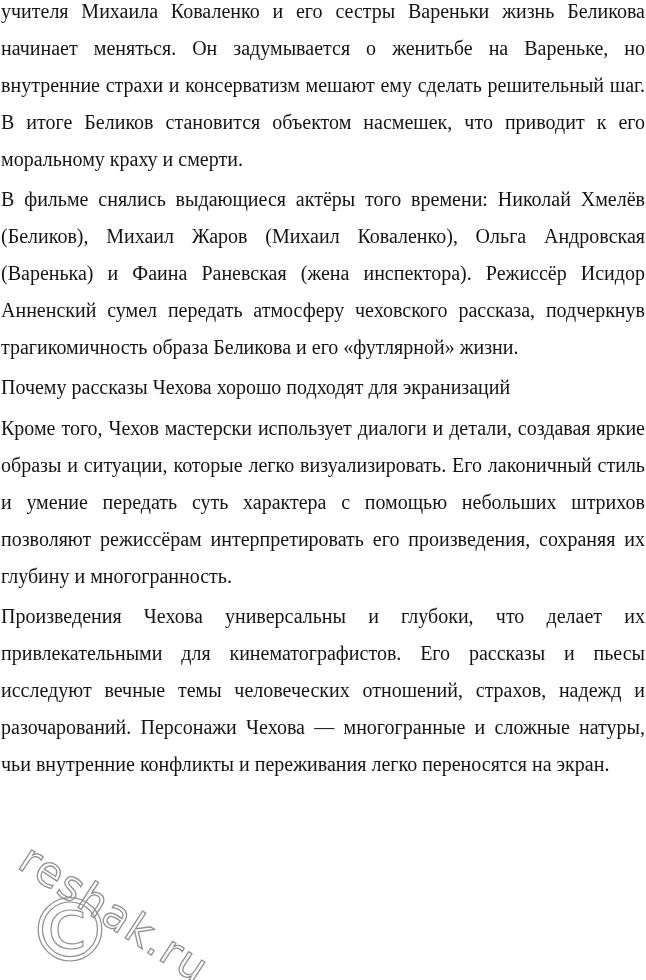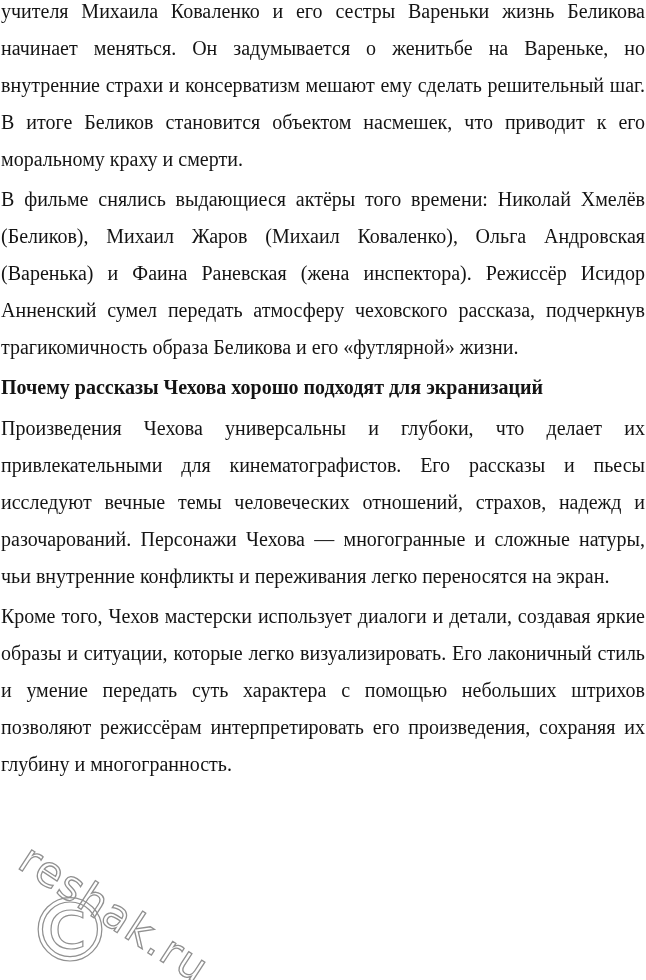--- a/index.html
+++ b/index.html
@@ -24,21 +24,21 @@
     color: #141414;
     background: #ffffff;
   }
   .content { margin-top: -7px; }
   .content p {
     margin: 0 0 3px 0;
     text-align: justify;
   }
   .content h2 {
     font-size: 20px;
-    font-weight: bold;
+    font-weight: normal;
     margin: 3px 9px 4px 0;
     text-align: left;
   }
   .watermark {
     position: absolute;
     left: 0;
     top: 838px;
     pointer-events: none;
   }
   .wm-site {
@@ -56,21 +56,21 @@
   }
 </style>
 </head>
 <body>
 
 <div class="page">
   <div class="content">
     <p>учителя Михаила Коваленко и его сестры Вареньки жизнь Беликова начинает меняться. Он задумывается о женитьбе на Вареньке, но внутренние страхи и консерватизм мешают ему сделать решительный шаг. В итоге Беликов становится объектом насмешек, что приводит к его моральному краху и смерти.</p>
     <p>В фильме снялись выдающиеся актёры того времени: Николай Хмелёв (Беликов), Михаил Жаров (Михаил Коваленко), Ольга Андровская (Варенька) и Фаина Раневская (жена инспектора). Режиссёр Исидор Анненский сумел передать атмосферу чеховского рассказа, подчеркнув трагикомичность образа Беликова и его «футлярной» жизни.</p>
     <h2>Почему рассказы Чехова хорошо подходят для экранизаций</h2>
+    <p>Кроме того, Чехов мастерски использует диалоги и детали, создавая яркие образы и ситуации, которые легко визуализировать. Его лаконичный стиль и умение передать суть характера с помощью небольших штрихов позволяют режиссёрам интерпретировать его произведения, сохраняя их глубину и многогранность.</p>
     <p>Произведения Чехова универсальны и глубоки, что делает их привлекательными для кинематографистов. Его рассказы и пьесы исследуют вечные темы человеческих отношений, страхов, надежд и разочарований. Персонажи Чехова — многогранные и сложные натуры, чьи внутренние конфликты и переживания легко переносятся на экран.</p>
-    <p>Кроме того, Чехов мастерски использует диалоги и детали, создавая яркие образы и ситуации, которые легко визуализировать. Его лаконичный стиль и умение передать суть характера с помощью небольших штрихов позволяют режиссёрам интерпретировать его произведения, сохраняя их глубину и многогранность.</p>
   </div>
 
   <svg class="watermark" width="250" height="150" viewBox="0 0 250 150" xmlns="http://www.w3.org/2000/svg">
     <text class="wm-copy" x="26" y="130" stroke="#909090">©</text>
     <text class="wm-site" x="16" y="36" transform="rotate(33 16 36)" stroke="#909090">reshak.ru</text>
   </svg>
 </div>
 
 </body></html>

